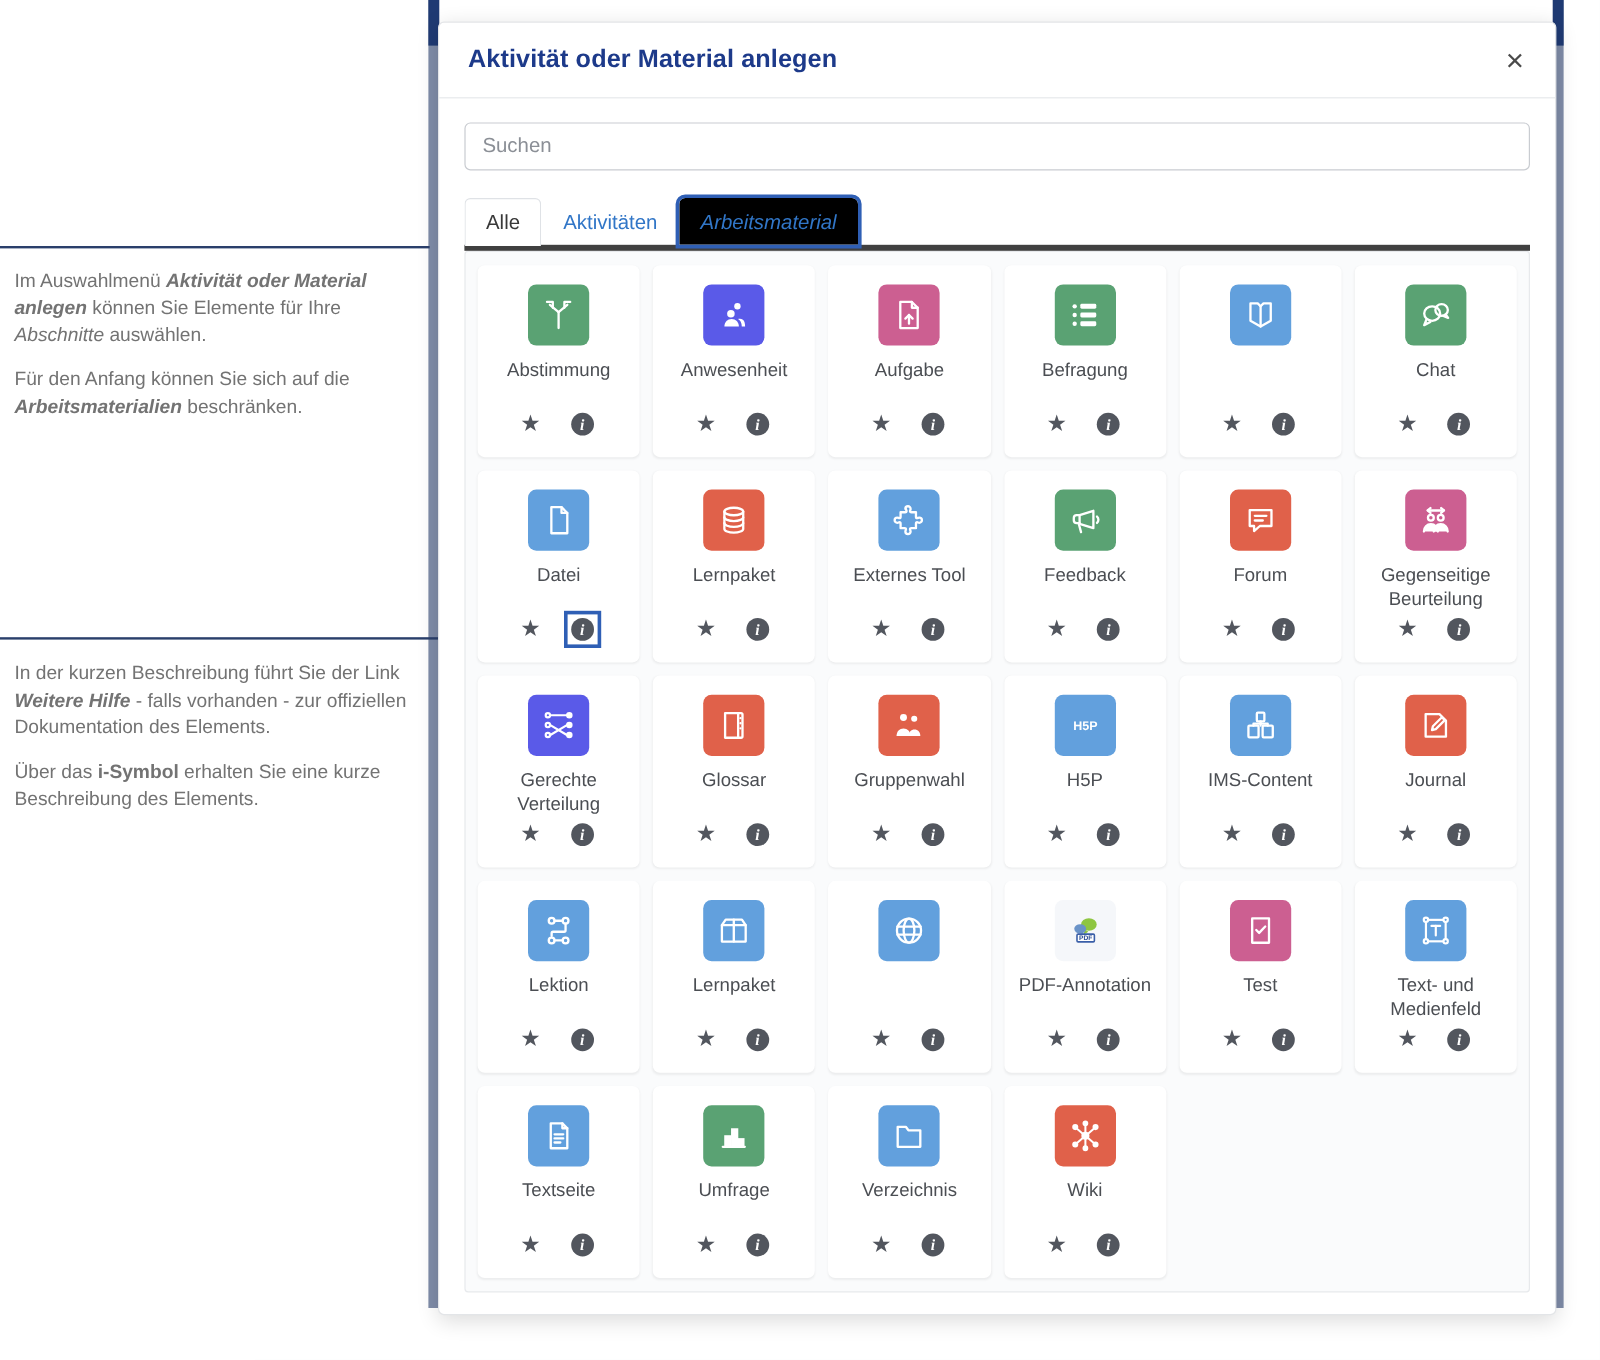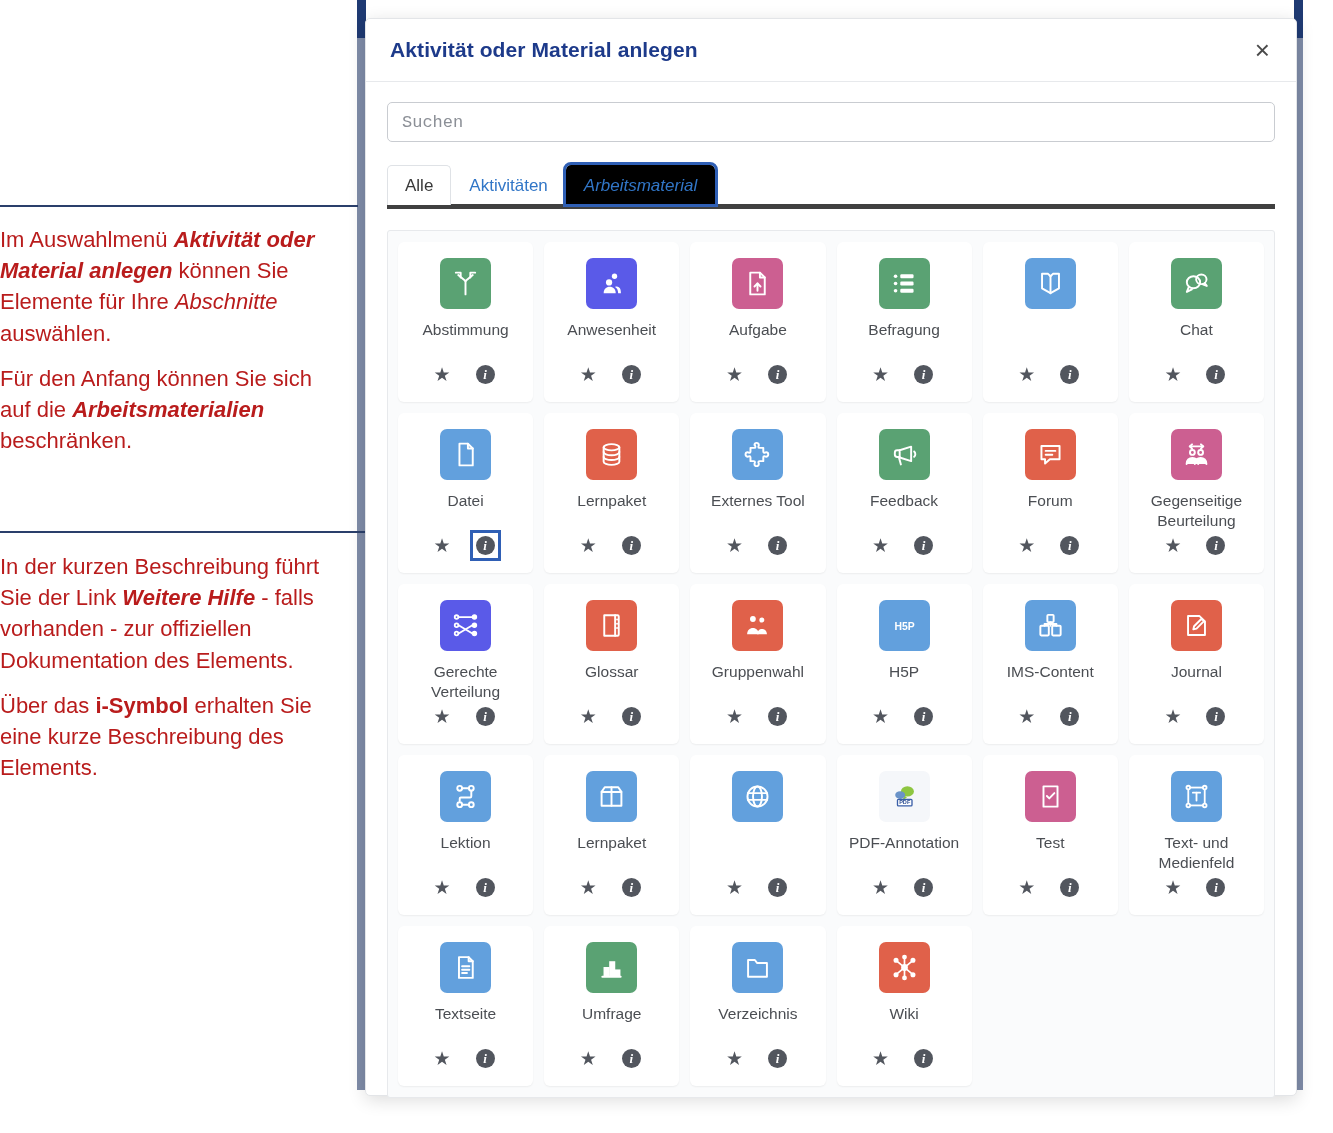--- a/index.html
+++ b/index.html
@@ -12,22 +12,22 @@
   }
 
   
   #bg-left-bar{position:absolute;left:357px;top:0;width:9px;height:1090px;background:#7f8ca8;}
   #bg-left-bar-top{position:absolute;left:357px;top:0;width:9px;height:38px;background:#1f3a73;}
   #bg-right-bar{position:absolute;left:1294px;top:0;width:9px;height:1090px;background:#7f8ca8;}
   #bg-right-bar-top{position:absolute;left:1294px;top:0;width:9px;height:38px;background:#1f3a73;}
 
   
   #annotations{position:absolute;left:0;top:0;width:356px;height:1133px;}
-  .ann-block{position:absolute;left:0;width:330px;
-    font-size:22px;line-height:1.42;color:#b91c1c;}
+  .ann-block{position:absolute;left:12px;width:330px;
+    font-size:16px;line-height:1.42;color:#737373;}
   .ann-block p{margin:0 0 14px 0;}
   .ann-block b{font-weight:bold;}
   .ann-block i{font-style:italic;}
   .ann-block .bi{font-weight:bold;font-style:italic;}
   #ann1{top:224px;}
   #ann2{top:551px;}
 
   
   .leader{position:absolute;background:#2a3f6b;height:2px;}
   #leader1{left:0px;top:205px;width:358px;}
@@ -51,21 +51,21 @@
     background:none;border:none;font-family:"Liberation Sans",sans-serif;
     padding:2px 6px;
   }
 
   #modal-body{padding:20px 21px 18px 21px;box-sizing:border-box;}
 
   #search-input{
     display:block;width:100%;height:40px;box-sizing:border-box;
     border:1px solid #c9ccd1;border-radius:5px;
     padding:0 14px;font-size:17px;color:#3a3a3a;
-    font-family:Liberation Mono, monospace;background:#fff;
+    font-family:Liberation Sans, sans-serif;background:#fff;
   }
   #search-input::placeholder{color:#8b8f96;}
 
   
   #tabs{position:relative;margin-top:22px;height:40px;
         border-bottom:5px solid #404040;display:flex;align-items:flex-end;}
   .tab{
     position:relative;height:39px;line-height:39px;padding:0 17px;
     font-size:17px;color:#3176c7;cursor:pointer;box-sizing:border-box;
     border:1px solid transparent;border-bottom:none;
@@ -75,21 +75,21 @@
   .tab.active{
     color:#393939;background:#ffffff;
     border-color:#dfe2e6;
     margin-bottom:-1px;height:40px;line-height:40px;
   }
   
   .tab.highlight{outline:3px solid #2f5fb5;outline-offset:0;background:#000000;z-index:3;font-style:italic;}
 
   
   #grid-wrap{
-    margin-top:21px;border:1px solid #e7e9ec;border-radius:3px;
+    margin-top:0;border:1px solid #e7e9ec;border-radius:3px;
     background:#fafbfc;padding:11px 10px 11px 10px;
   }
   #grid{display:grid;grid-template-columns:repeat(6,1fr);gap:11px;}
 
   .chooser-card{
     background:#ffffff;border-radius:6px;
     box-shadow:0 1px 2px rgba(0,0,0,.06);
     height:160px;box-sizing:border-box;
     display:flex;flex-direction:column;align-items:center;
     padding-top:16px;position:relative;cursor:pointer;

